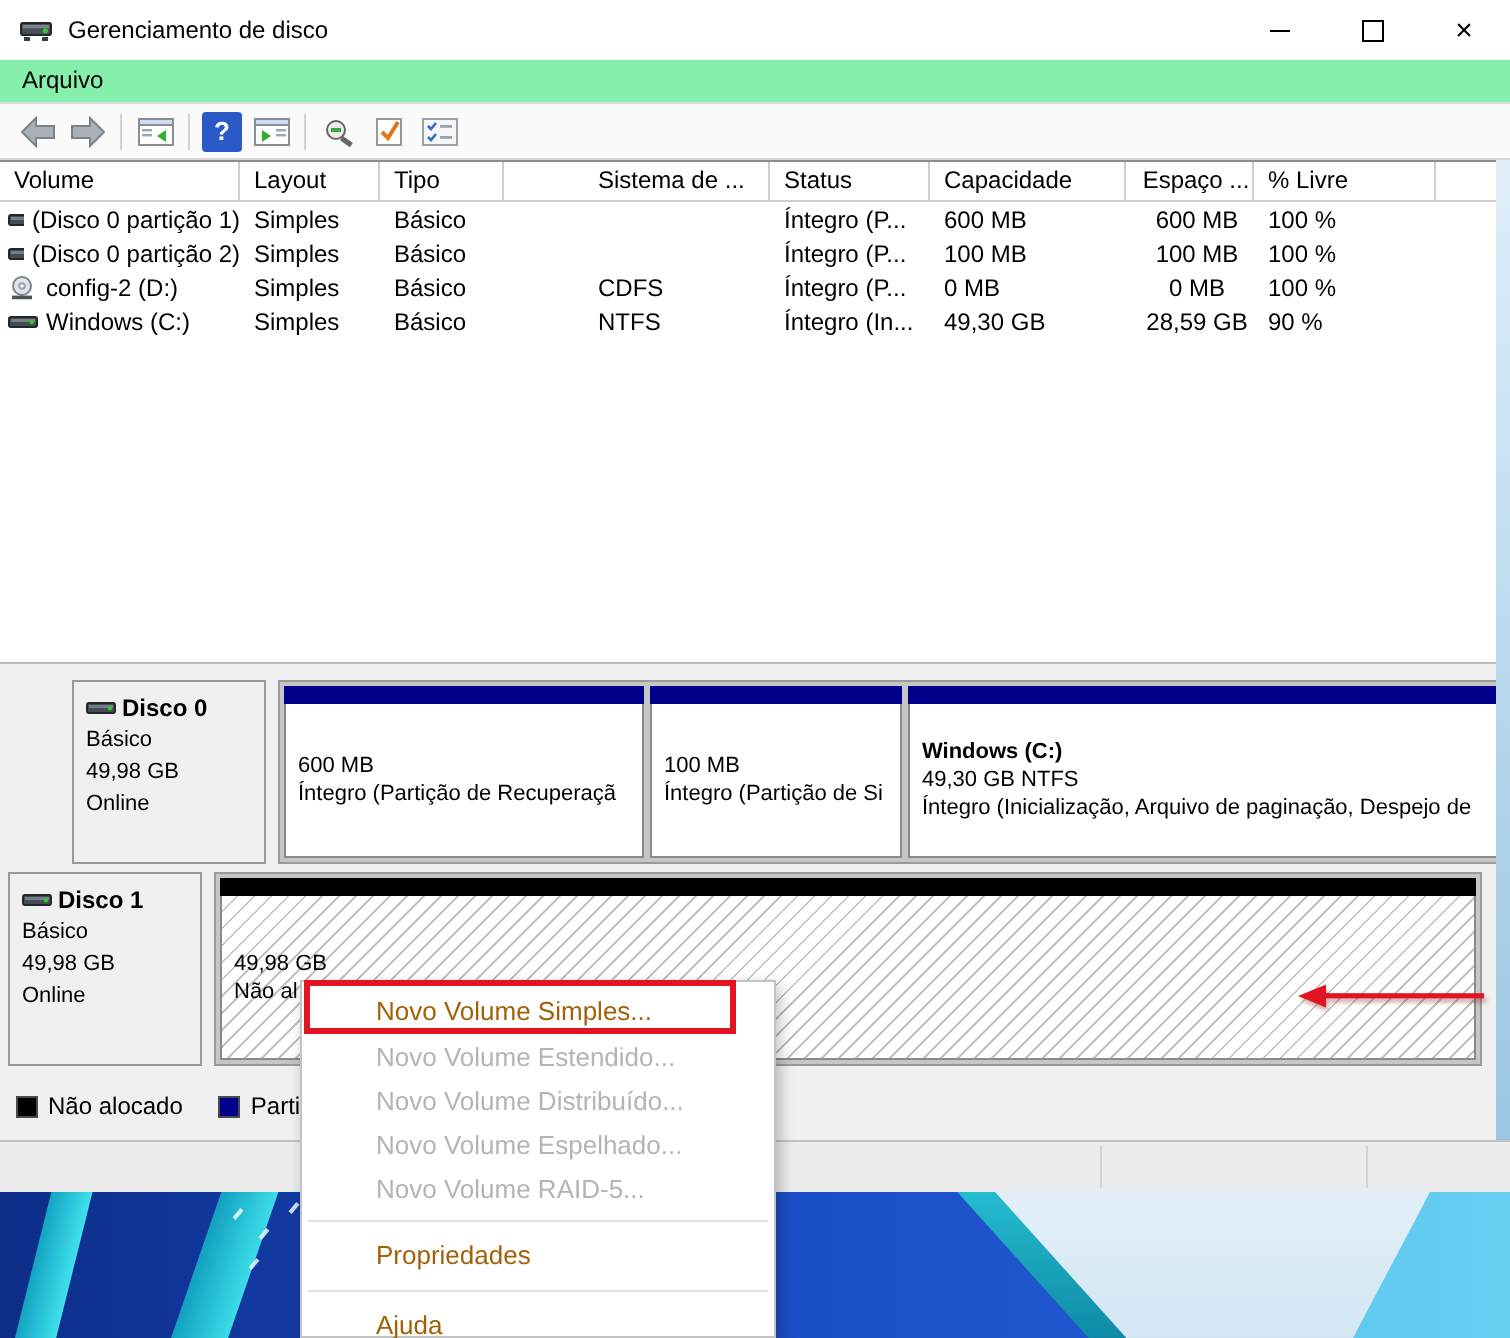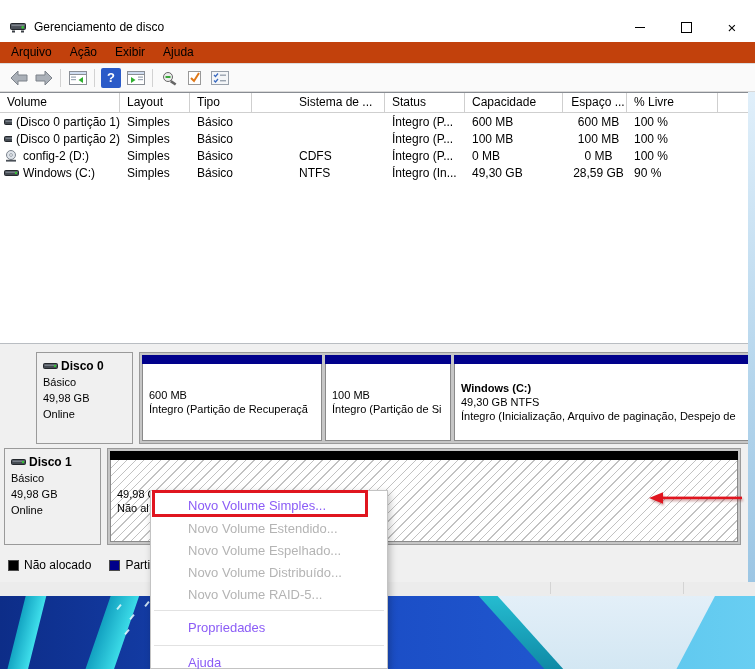--- a/index.html
+++ b/index.html
@@ -2,32 +2,32 @@
 <html><head>
 <meta charset="utf-8">
 <style>
   html,body{margin:0;padding:0;}
   body{
     width:755px;height:669px;position:relative;overflow:hidden;
     font-family:"Liberation Sans",sans-serif;background:#fff;color:#000;
     -webkit-font-smoothing:antialiased;
   }
   
-  #window{position:absolute;left:0;top:12px;width:755px;height:570px;background:#fff;
+  #window{position:absolute;left:0;top:0;width:755px;height:570px;background:#fff;
     border-bottom:1px solid #a16207;box-sizing:border-box;z-index:2;}
   #titlebar{position:absolute;left:0;top:0;width:755px;height:30px;background:#fff;display:flex;align-items:center;}
   #titlebar .app-icon{margin-left:10px;display:flex;}
   #titlebar .title{margin-left:8px;font-size:12px;}
   #caption-buttons{position:absolute;right:0;top:0;height:30px;display:flex;}
   .cap-btn{width:46px;height:30px;display:flex;align-items:center;justify-content:center;}
   .min-glyph{width:10px;height:1px;background:#000;display:block;}
   .max-glyph{width:9px;height:9px;border:1px solid #000;display:block;}
   .close-glyph{font-size:15px;line-height:15px;}
-  #menubar{position:absolute;left:0;top:30px;width:755px;height:22px;background:#c2410c;
-    border-bottom:1px solid #dcdcdc;display:flex;align-items:center;padding-left:2px;box-sizing:border-box;font-size:12px;}
+  #menubar{position:absolute;left:0;top:30px;width:755px;height:22px;background:#86efac;
+    border-bottom:1px solid #dcdcdc;display:flex;align-items:flex-start;padding-left:2px;box-sizing:border-box;font-size:12px;flex-direction:column;}
   .menu-item{padding:0 9px;line-height:21px;}
   #toolbar{position:absolute;left:0;top:52px;width:755px;height:28px;background:#fafafa;
     border-bottom:1px solid #d9d9d9;display:flex;align-items:center;padding-left:6px;box-sizing:border-box;}
   .tb-btn{width:25px;height:24px;display:flex;align-items:center;justify-content:center;}
   .tb-sep{width:1px;height:18px;background:#d2d2d2;margin:0 4px;}
   
   #volume-panel{position:absolute;left:0;top:80px;width:748px;height:252px;background:#fff;
     border-top:1px solid #888c92;border-bottom:1px solid #b9bdc2;box-sizing:border-box;}
   .vhead{display:flex;height:19px;border-bottom:1px solid #cfcfcf;}
   .vh{box-sizing:border-box;border-right:1px solid #cfcfcf;padding:2px 0 0 7px;font-size:12px;overflow:hidden;white-space:nowrap;}
@@ -78,21 +78,21 @@
   .ribbon{position:absolute;border-radius:14px;}
   .rb1{left:16px;top:-16px;width:20px;height:112px;transform:rotate(14deg);
     background:linear-gradient(90deg,#13a4c2,#40e0ec);}
   .rb2{left:98px;top:-20px;width:27px;height:118px;transform:rotate(19deg);
     background:linear-gradient(90deg,#12a0c0,#3cdce8);}
   .spark{position:absolute;width:2px;height:6px;background:#eafcff;opacity:.85;transform:rotate(40deg);}
   
   #context-menu{position:absolute;left:150px;top:490px;width:238px;height:179px;background:#fff;
     border:1px solid #c3c3c3;box-shadow:2px 3px 7px rgba(0,0,0,.25);box-sizing:border-box;
     z-index:10;font-size:13px;padding-top:3px;}
-  .cm-item{line-height:22px;height:22px;padding-left:37px;white-space:nowrap;color:#8b5cf6;}
+  .cm-item{line-height:22px;height:22px;padding-left:37px;white-space:nowrap;color:#a16207;}
   .cm-item.big{height:24px;line-height:24px;}
   .cm-item.disabled{color:#b4b4b4;}
   .cm-item.tall{height:26px;line-height:26px;}
   .cm-sep{height:1px;background:#e2e2e2;margin:4px 3px;}
   
   #red-box{position:absolute;left:152px;top:490px;width:216px;height:27px;border:3px solid #e0151f;
     box-sizing:border-box;z-index:12;}
   #red-arrow{position:absolute;left:648px;top:489px;z-index:12;filter:drop-shadow(1px 2px 1px rgba(130,10,10,.35));}
 </style>
 </head>
@@ -371,22 +371,22 @@
       </div>
     </div>
   </div>
 
   <div id="right-strip"></div>
 </div>
 
 <div id="context-menu">
   <div class="cm-item big">Novo Volume Simples...</div>
   <div class="cm-item disabled">Novo Volume Estendido...</div>
+  <div class="cm-item disabled">Novo Volume Distribuído...</div>
   <div class="cm-item disabled">Novo Volume Espelhado...</div>
-  <div class="cm-item disabled">Novo Volume Distribuído...</div>
   <div class="cm-item disabled">Novo Volume RAID-5...</div>
   <div class="cm-sep"></div>
   <div class="cm-item tall">Propriedades</div>
   <div class="cm-sep"></div>
   <div class="cm-item tall">Ajuda</div>
 </div>
 
 <div id="red-box"></div>
 <div id="red-arrow">
   <svg width="98" height="18">

